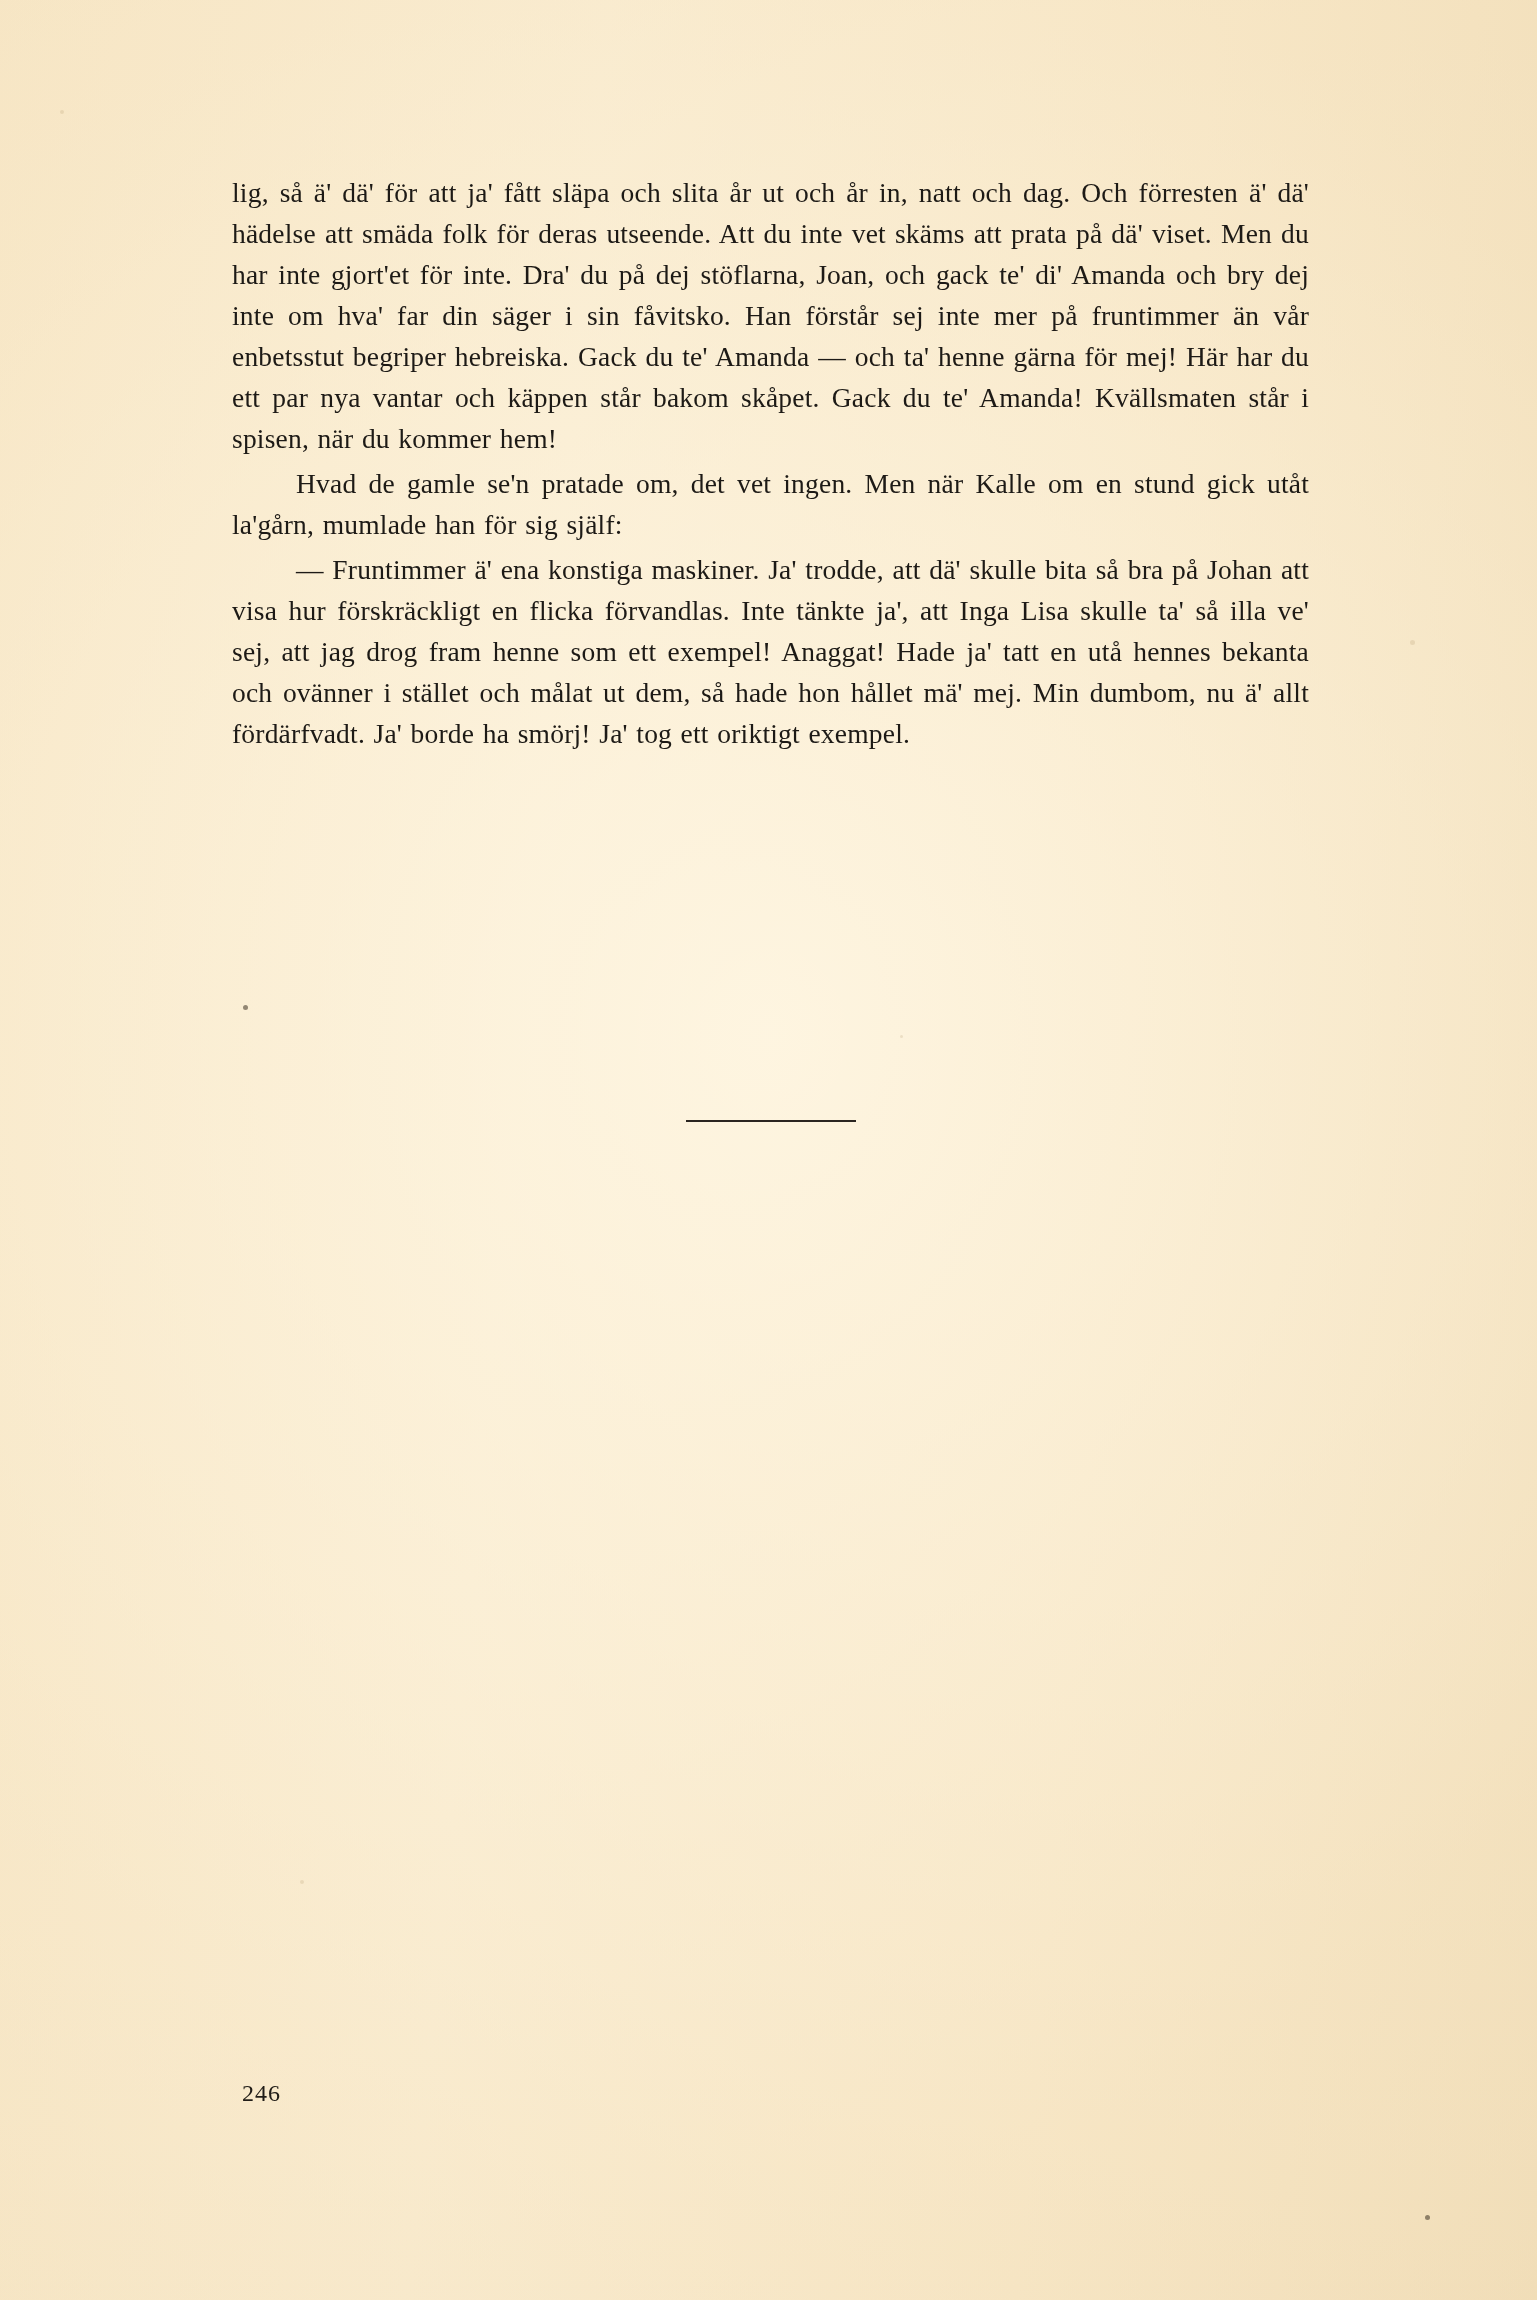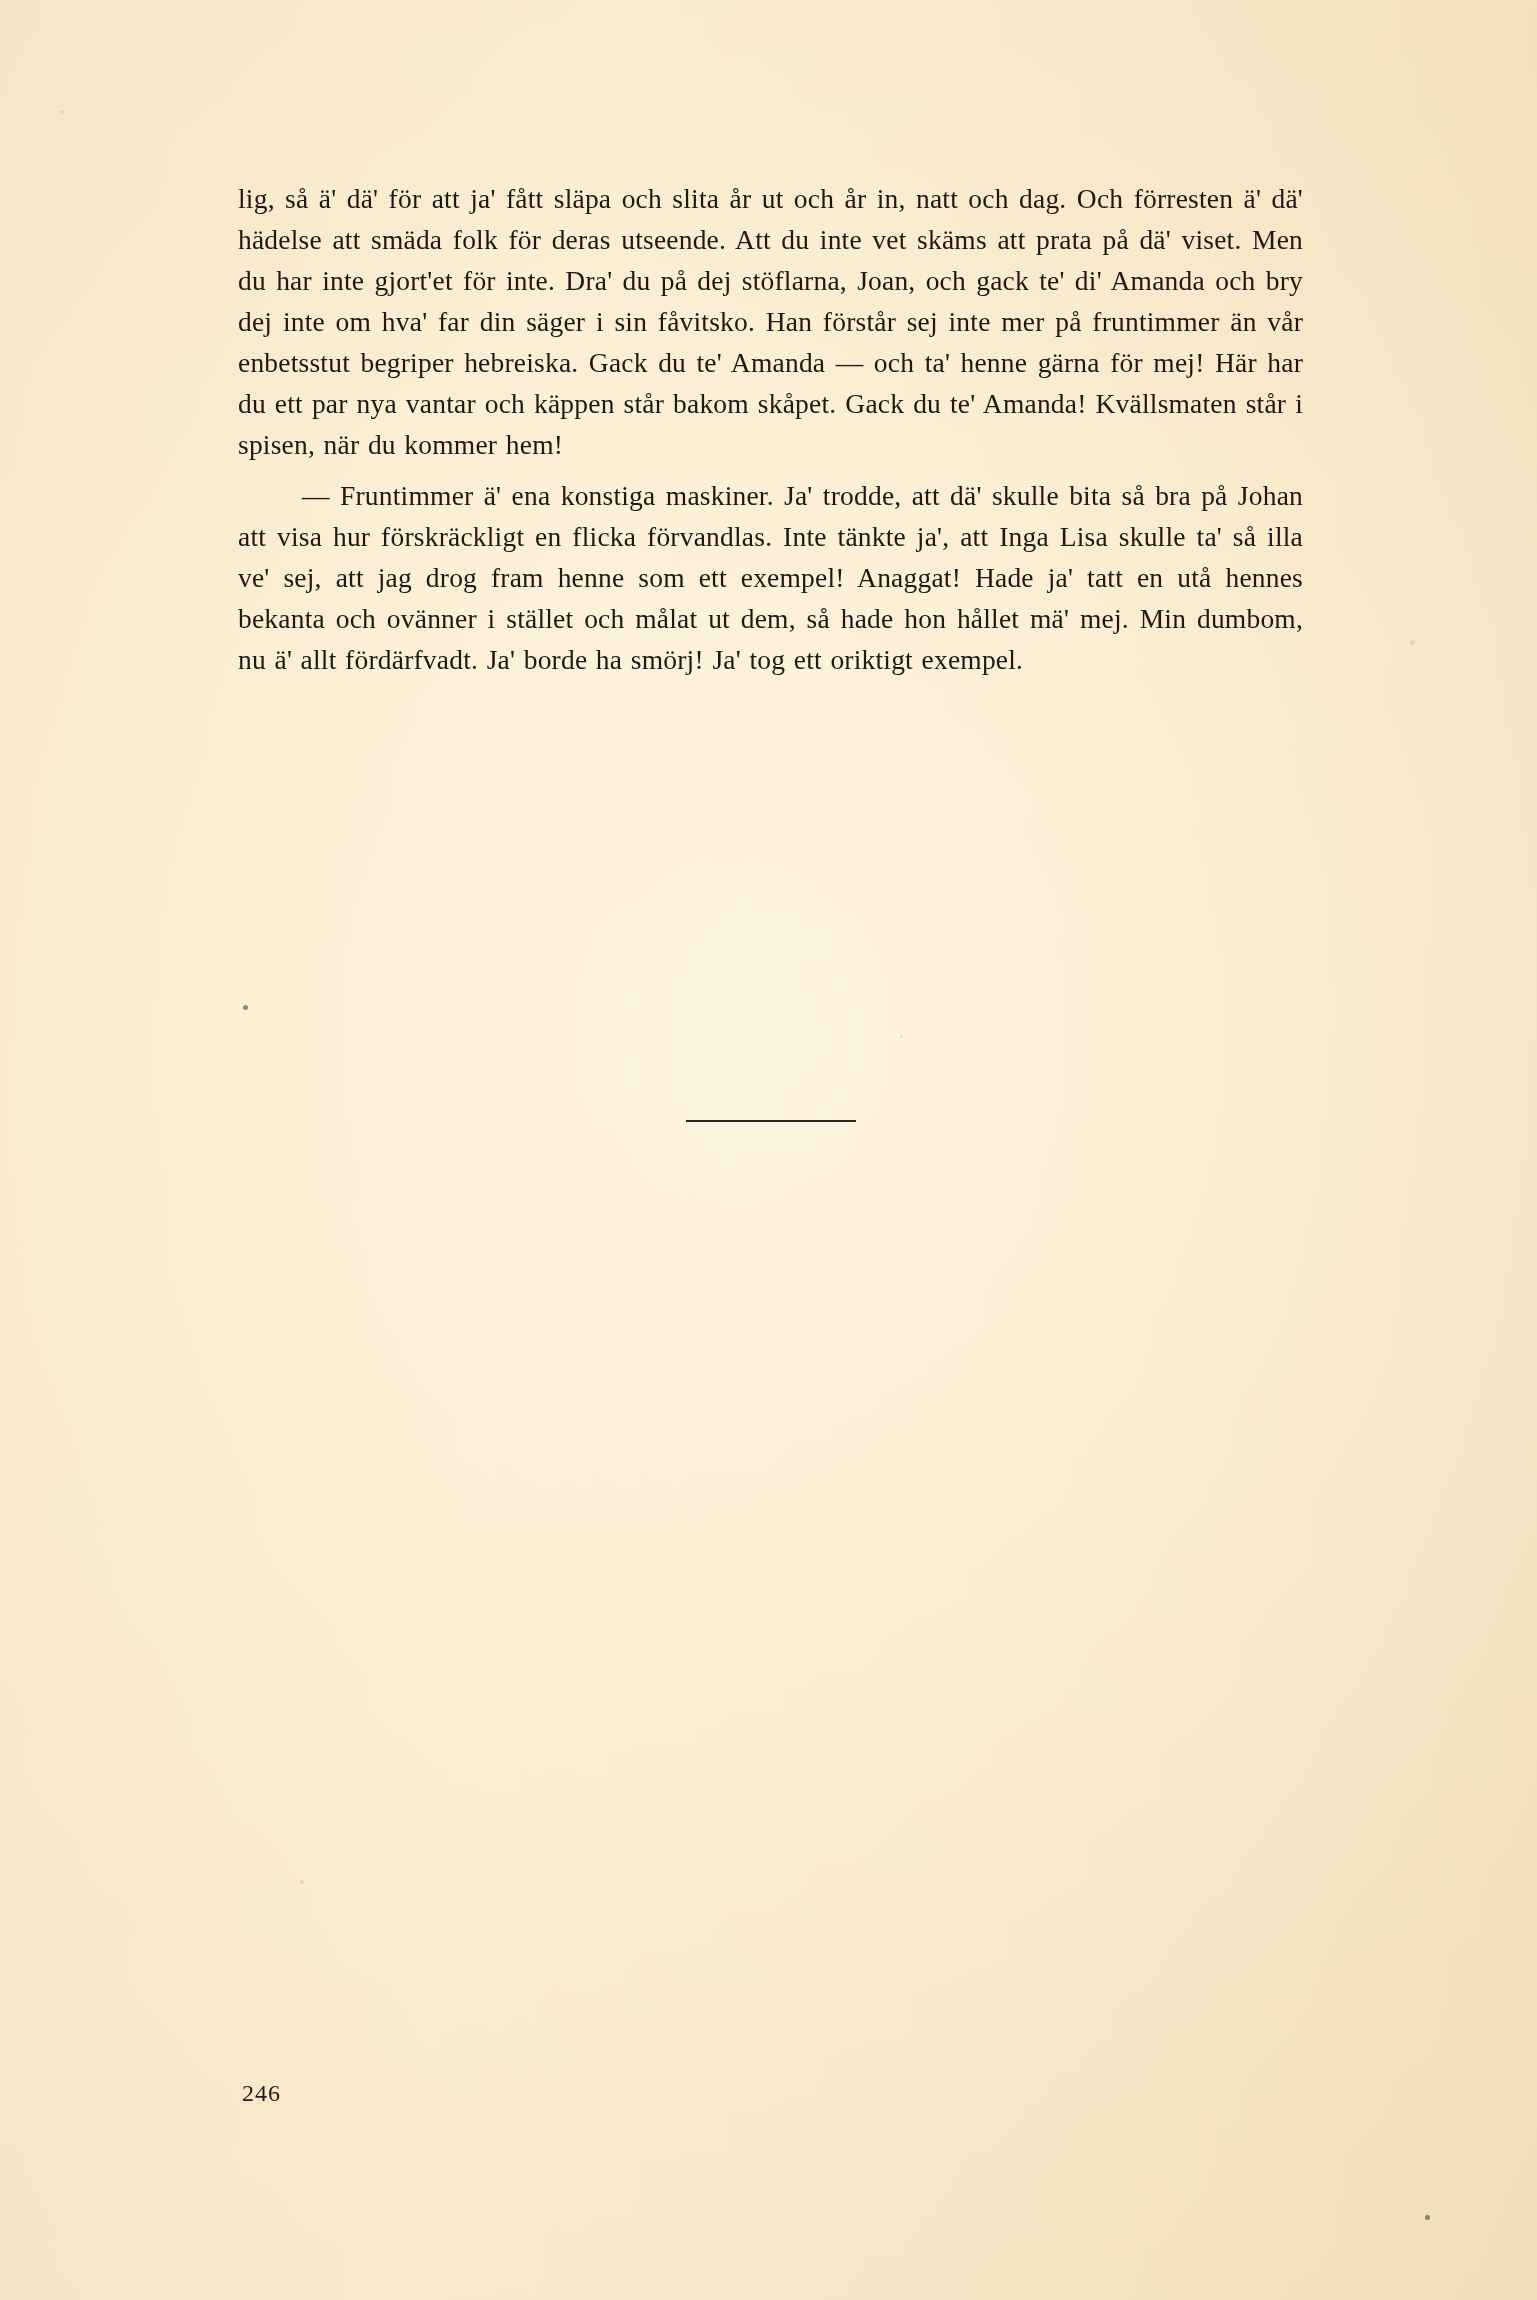--- a/index.html
+++ b/index.html
@@ -35,21 +35,21 @@
   }
   .text-block {
     font-size: 27.5px;
     line-height: 41px;
     color: #1d1a16;
     text-align: justify;
     letter-spacing: 0.2px;
     word-spacing: 1.5px;
   }
   .text-block p {
-    margin: 10px;
+    margin: 4px;
   }
   .indent {
     text-indent: 64px;
   }
   .divider-wrap {
     position: absolute;
     left: 228px;
     top: 1120px;
     width: 1085px;
     display: flex;
@@ -85,20 +85,21 @@
 <div class="speck" style="left:60px;top:110px;width:4px;height:4px;"></div>
 <div class="speck" style="left:1410px;top:640px;width:5px;height:5px;"></div>
 <div class="speck" style="left:300px;top:1880px;width:4px;height:4px;"></div>
 <div class="speck" style="left:900px;top:1035px;width:3px;height:3px;"></div>
 <div class="edge-dot" style="left:1425px;top:2215px;"></div>
 <div class="edge-dot" style="left:243px;top:1005px;"></div>
 
 <div class="page-body">
   <div class="text-block">
     <p>lig, så ä' dä' för att ja' fått släpa och slita år ut och år in, natt och dag. Och förresten ä' dä' hädelse att smäda folk för deras utseende. Att du inte vet skäms att prata på dä' viset. Men du har inte gjort'et för inte. Dra' du på dej stöflarna, Joan, och gack te' di' Amanda och bry dej inte om hva' far din säger i sin fåvitsko. Han förstår sej inte mer på fruntimmer än vår enbetsstut begriper hebreiska. Gack du te' Amanda — och ta' henne gärna för mej! Här har du ett par nya vantar och käppen står bakom skåpet. Gack du te' Amanda! Kvällsmaten står i spisen, när du kommer hem!</p>
+    <p class="indent">Hvad de gamle se'n pratade om, det vet ingen. Men när Kalle om en stund gick utåt la'gårn, mumlade han för sig själf:</p>
     <p class="indent">— Fruntimmer ä' ena konstiga maskiner. Ja' trodde, att dä' skulle bita så bra på Johan att visa hur förskräckligt en flicka förvandlas. Inte tänkte ja', att Inga Lisa skulle ta' så illa ve' sej, att jag drog fram henne som ett exempel! Anaggat! Hade ja' tatt en utå hennes bekanta och ovänner i stället och målat ut dem, så hade hon hållet mä' mej. Min dumbom, nu ä' allt fördärfvadt. Ja' borde ha smörj! Ja' tog ett oriktigt exempel.</p>
   </div>
 </div>
 
 <div class="divider-wrap">
   <div class="divider"></div>
 </div>
 
 <div class="folio">246</div>
 

